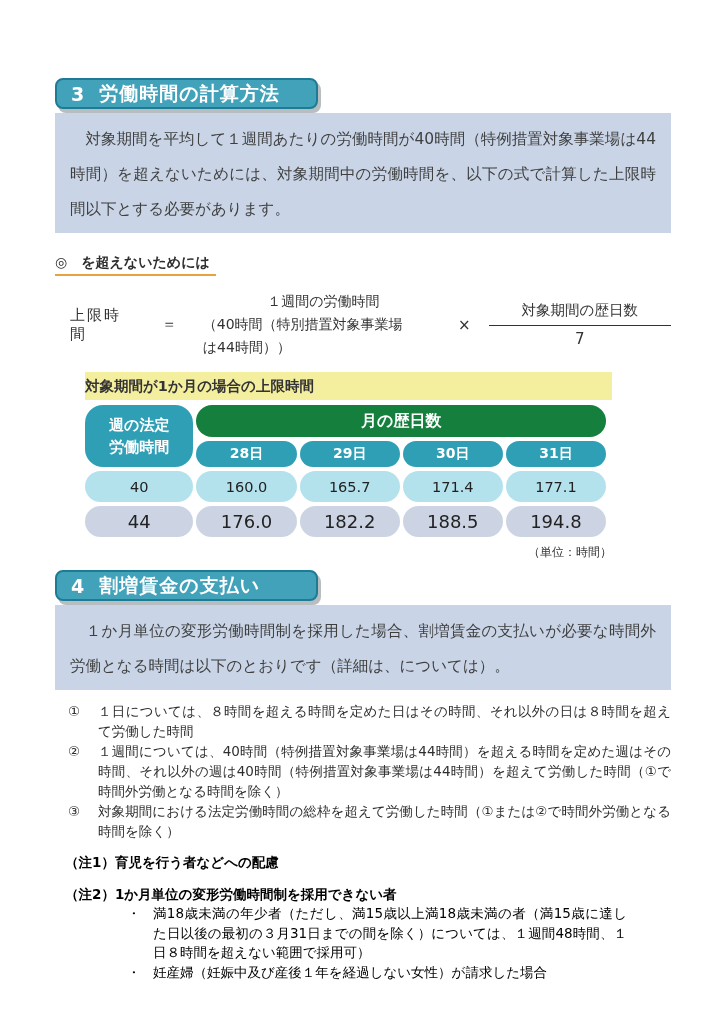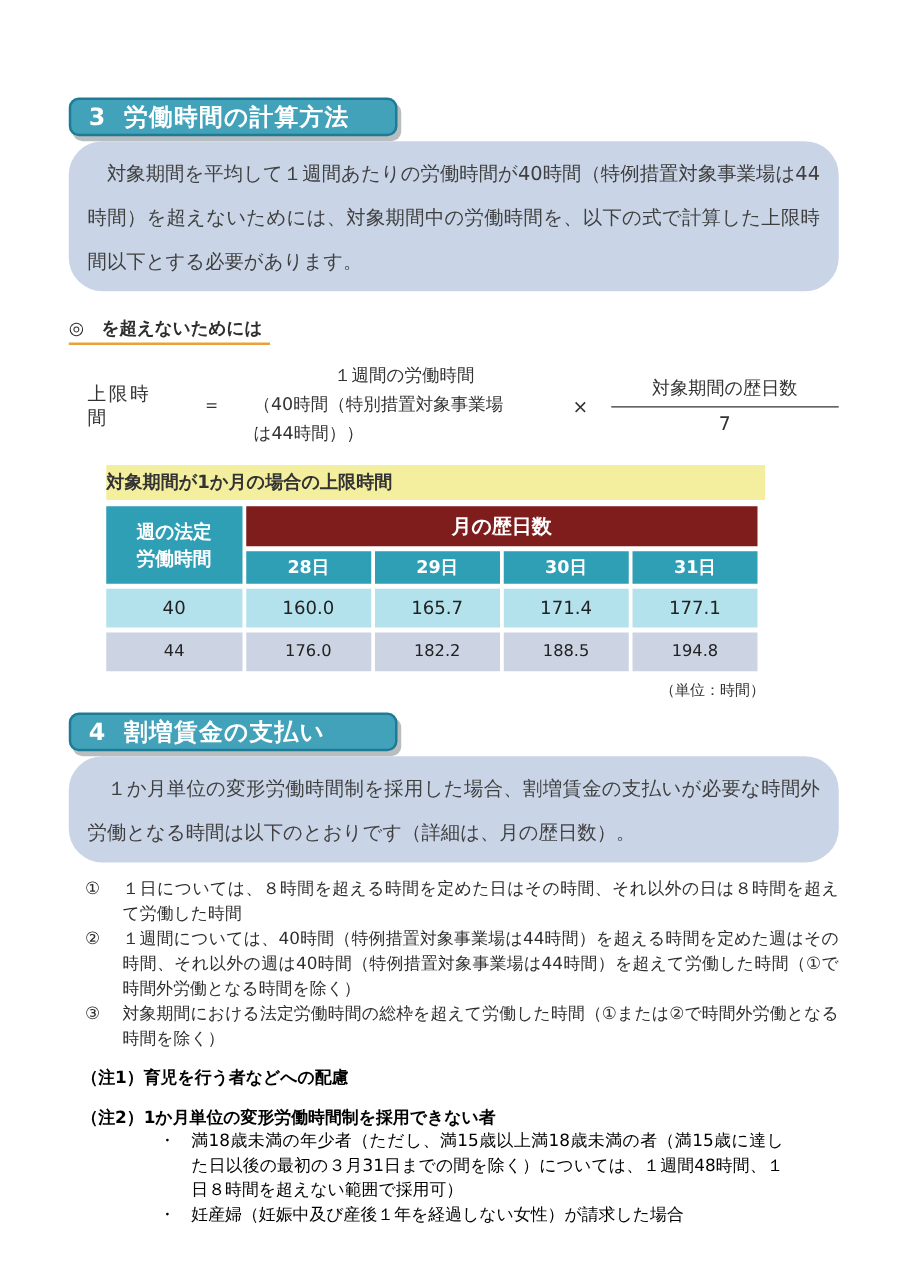--- a/index.html
+++ b/index.html
@@ -29,21 +29,20 @@
 
   
   .infobox {
     background:#c9d5e6;
     margin-top:4px;
     padding:9px 15px 6px 15px;
     font-size:15.5px;
     line-height:35px;
     color:#3f3f3f;
     text-align:justify;
-    border-radius:27px;
   }
 
   
   .formula-heading { margin-top:21px; font-size:14px; font-weight:bold; color:#2e2e2e; }
   .formula-heading .underlined {
     border-bottom:2.5px solid #e9a23b;
     padding-bottom:2px; padding-right:6px;
     display:inline-block;
   }
 
@@ -70,39 +69,39 @@
     text-align:left;
     font-size:14.5px; font-weight:bold; color:#333;
   }
   table.limit {
     margin-top:1px;
     width:527px;
     border-collapse:separate;
     border-spacing:3px 4px;
     margin-left:-3px;
   }
-  table.limit th, table.limit td { text-align:center; vertical-align:middle; }
+  table.limit th, table.limit td { text-align:center; vertical-align:middle;border-radius:18px; }
   th.side {
     width:110px;
     background:#2f9fb6; color:#fff;
     font-size:15px; font-weight:bold;
     line-height:22px;
   }
   th.group {
-    background:#7f1d1d; color:#fff;
+    background:#15803d; color:#fff;
     font-size:16px; font-weight:bold;
     height:32px;
   }
   th.day {
     background:#2f9fb6; color:#fff;
     font-size:14px; font-weight:bold;
     height:26px; width:101px;
   }
   tr.r40 td { background:#b3e2ec; height:31px; font-size:14.5px; color:#222; }
-  tr.r44 td { background:#ccd4e4; height:31px; font-size:13px; color:#222; }
+  tr.r44 td { background:#ccd4e4; height:31px; font-size:18px; color:#222; }
   .unit-note { text-align:right; font-size:12px; color:#333; margin-top:3px; }
 
   .sec4 { margin-top:9px; }
 
   
   .clist { margin-top:11px; margin-left:13px; font-size:13.5px; line-height:20px; color:#2e2e2e; }
   .clist .item { position:relative; padding-left:30px; text-align:justify; }
   .clist .marker { position:absolute; left:0; top:0; }
 
   
@@ -182,21 +181,21 @@
       </table>
     <div class="unit-note">（単位：時間）</div>
   </div>
 
   <div class="banner sec4">
     <span>4</span>
     <span>割増賃金の支払い</span>
   </div>
 
   <div class="infobox">
-    <p>　１か月単位の変形労働時間制を採用した場合、割増賃金の支払いが必要な時間外労働となる時間は以下のとおりです（詳細は、月の歴日数）。</p>
+    <p>　１か月単位の変形労働時間制を採用した場合、割増賃金の支払いが必要な時間外労働となる時間は以下のとおりです（詳細は、については）。</p>
   </div>
 
   <div class="clist">
     <div class="item">
       <span class="marker">①</span>
       <span>１日については、８時間を超える時間を定めた日はその時間、それ以外の日は８時間を超えて労働した時間</span>
     </div>
     <div class="item">
       <span class="marker">②</span>
       <span>１週間については、40時間（特例措置対象事業場は44時間）を超える時間を定めた週はその時間、それ以外の週は40時間（特例措置対象事業場は44時間）を超えて労働した時間（①で時間外労働となる時間を除く）</span>

